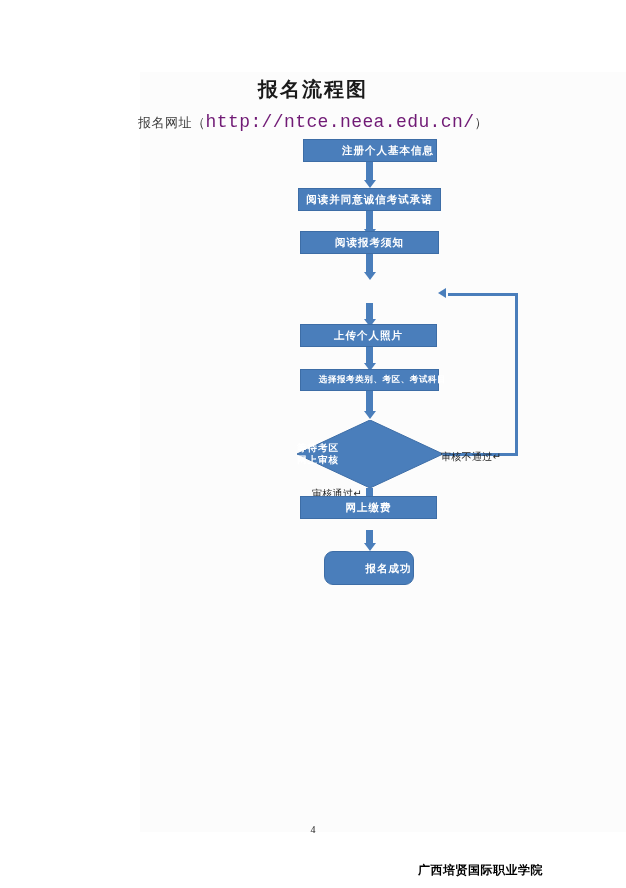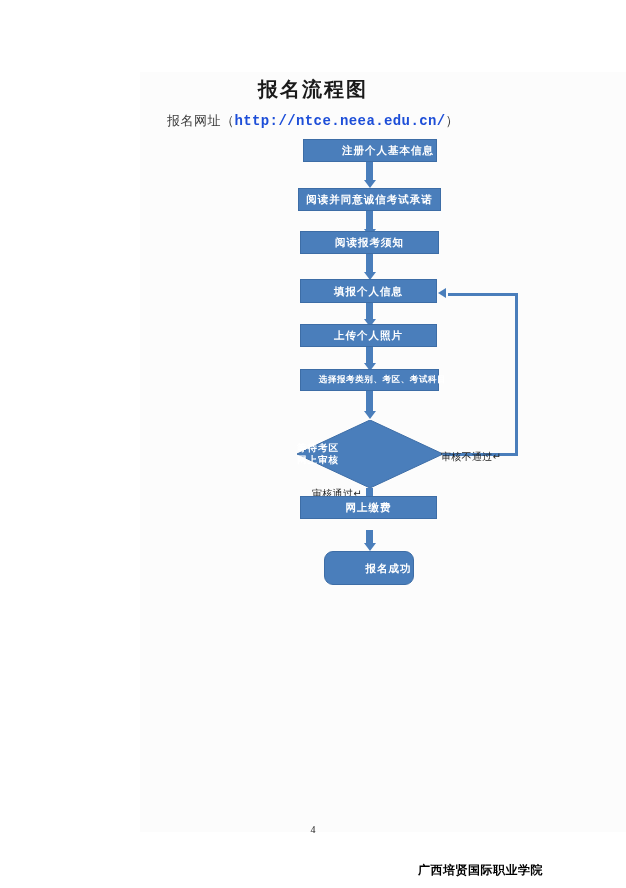--- a/index.html
+++ b/index.html
@@ -52,25 +52,24 @@
     top: 112px;
     width: 626px;
     text-align: center;
     font-family: "Liberation Serif", "DejaVu Serif", serif;
     font-size: 13px;
     color: #3b3b3b;
     letter-spacing: 0.5px;
     white-space: nowrap;
   }
   .subtitle .url {
-    color: #1d4ed8;
+    color: #701a75;
     font-family: "Liberation Mono", "DejaVu Sans Mono", monospace;
-    font-size: 14px;
+    font-size: 18px;
     letter-spacing: 0.4px;
-    font-weight: bold;
   }
 
   
   .node {
     position: absolute;
     box-sizing: border-box;
     background: #4a7ebb;
     border: 1px solid #3d6da6;
     color: #ffffff;
     font-family: "DejaVu Sans", "Liberation Sans", sans-serif;
@@ -209,21 +208,20 @@
 
   <div class="node" style="left:303px; top:139px; width:134px; height:23px;padding-left:36px;">注册个人基本信息</div>
   <div class="varrow" style="left:366px; top:162px; height:19px;"></div>
 
   <div class="node" style="left:298px; top:188px; width:143px; height:23px;">阅读并同意诚信考试承诺</div>
   <div class="varrow" style="left:366px; top:211px; height:19px;"></div>
 
   <div class="node" style="left:300px; top:231px; width:139px; height:23px;">阅读报考须知</div>
   <div class="varrow" style="left:366px; top:254px; height:19px;"></div>
 
-  <div class="node" style="left:300px; top:279px; width:137px; height:24px;">填报个人信息</div>
   <div class="varrow" style="left:366px; top:303px; height:17px;"></div>
 
   <div class="node" style="left:300px; top:324px; width:137px; height:23px;">上传个人照片</div>
   <div class="varrow" style="left:366px; top:347px; height:17px;"></div>
 
   <div class="node small" style="left:300px; top:369px; width:139px; height:22px;padding-left:26px;">选择报考类别、考区、考试科目</div>
   <div class="varrow" style="left:366px; top:391px; height:21px;"></div>
 
   <div class="diamond" style="left:297px; top:420px; width:146px; height:68px;">
     <svg class="shape" viewBox="0 0 146 68" preserveAspectRatio="none">

